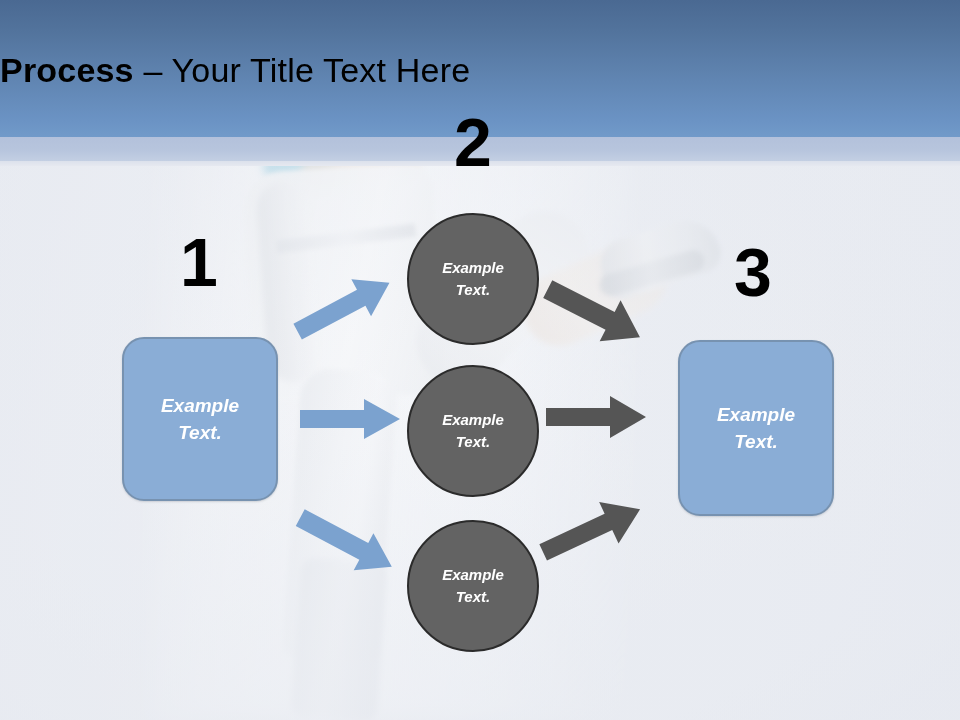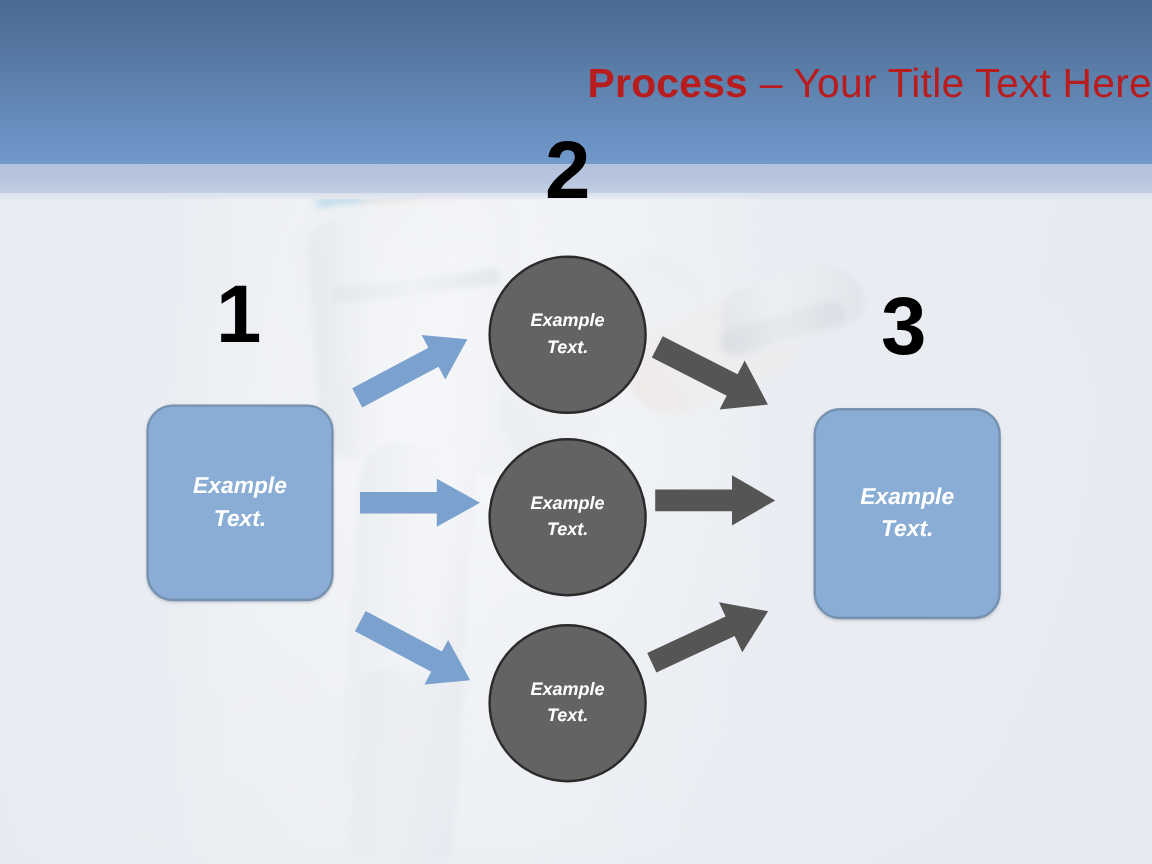--- a/index.html
+++ b/index.html
@@ -188,22 +188,22 @@
   .header-strip-edge {
     position: absolute;
     left: 0; top: 161px;
     width: 960px; height: 5px;
     background: linear-gradient(180deg, #DCE1EC 0%, #E6E9F0 100%);
   }
   .slide-title {
     position: absolute;
     left: 0; top: 50px;
     width: 960px;
-    text-align: right;
-    color: #b91c1c;
+    text-align: left;
+    color: #000000;
     font-size: 34px;
     line-height: 40px;
     letter-spacing: 0.2px;
     white-space: nowrap;
   }
   .slide-title .t-strong { font-weight: bold; }
   .slide-title .t-rest { font-weight: normal; }
 
   
   .step-num {

